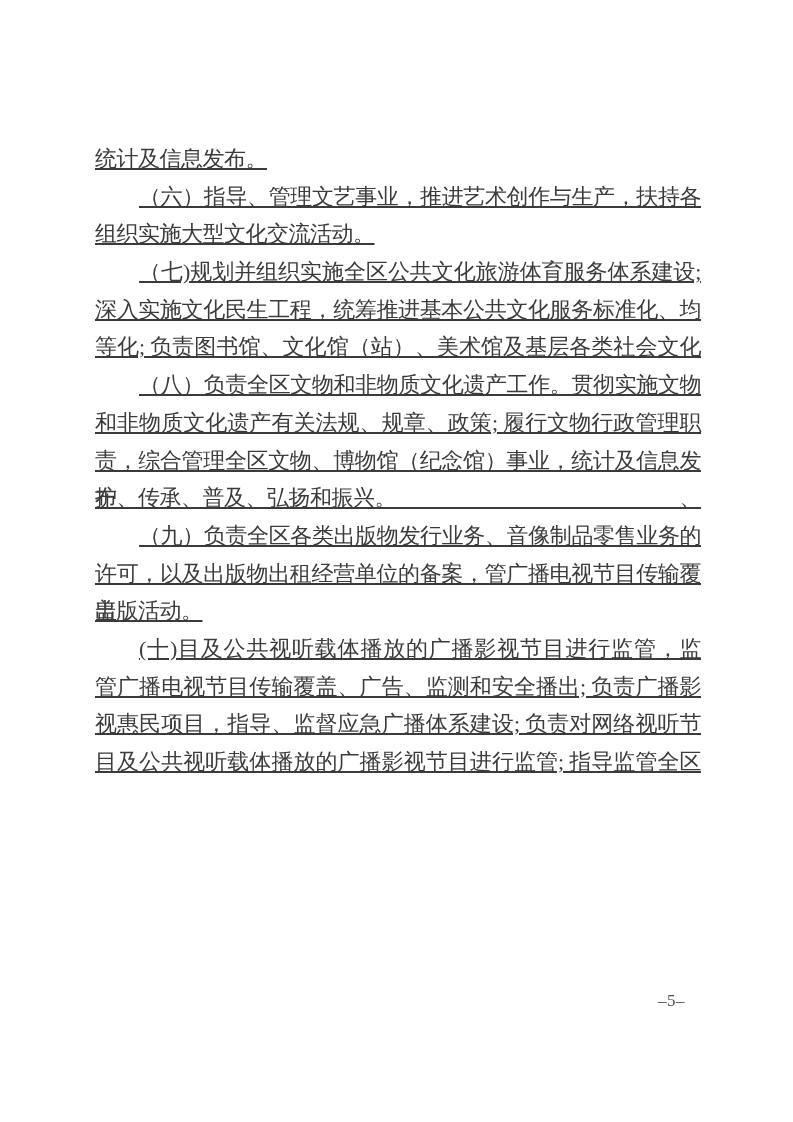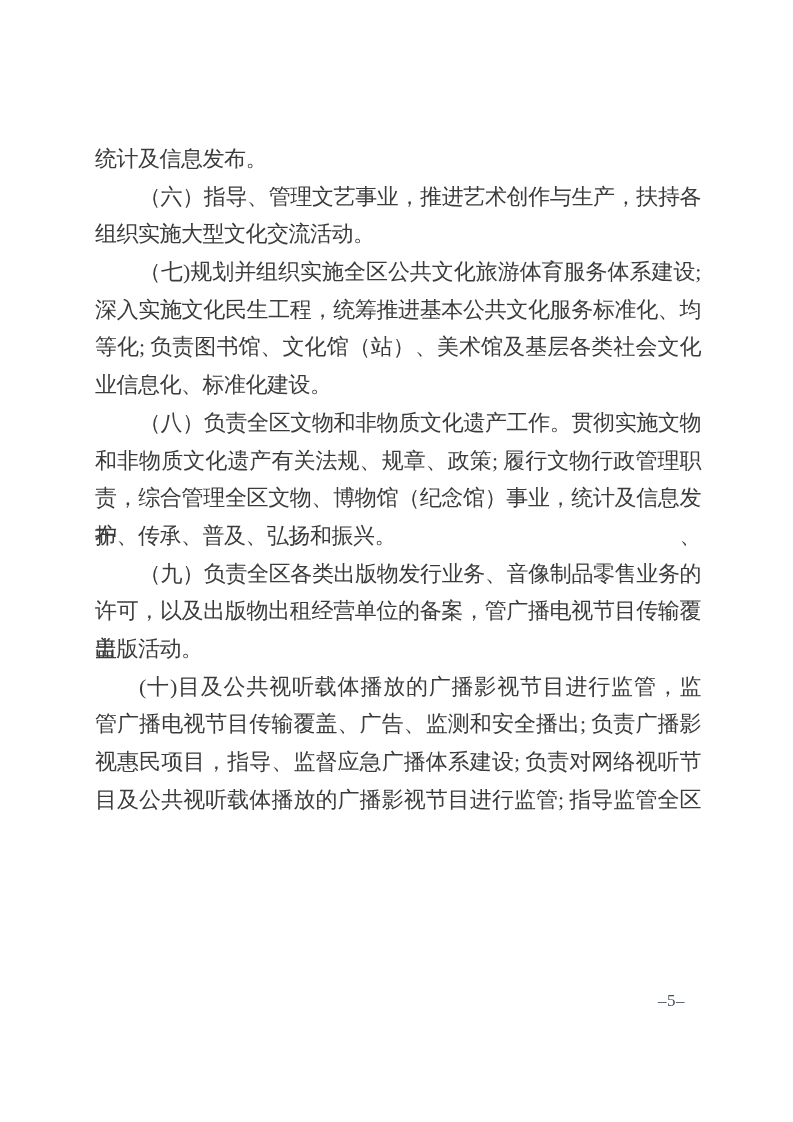--- a/index.html
+++ b/index.html
@@ -32,20 +32,21 @@
     font-size: 22px;
     height: 37.7px;
     line-height: 37.7px;
     letter-spacing: -0.5px;
     white-space: normal;
     text-align: justify;
     text-align-last: justify;
     -moz-text-align-last: justify;
     text-justify: inter-ideograph;
     overflow: visible;
+    text-decoration: underline;
   }
   .line.para-end {
     text-align-last: left;
     -moz-text-align-last: left;
   }
   .line.indent {
     text-indent: 44px;
   }
   .page-number {
     position: absolute;
@@ -61,21 +62,20 @@
 <body>
 
 <div class="page">
   <div class="text-block">
       <p class="line para-end">统计及信息发布。</p>
       <p class="line indent">（六）指导、管理文艺事业，推进艺术创作与生产，扶持各</p>
       <p class="line para-end">组织实施大型文化交流活动。</p>
       <p class="line indent">（七)规划并组织实施全区公共文化旅游体育服务体系建设;</p>
       <p class="line">深入实施文化民生工程，统筹推进基本公共文化服务标准化、均</p>
       <p class="line">等化; 负责图书馆、文化馆（站）、美术馆及基层各类社会文化</p>
-      <p class="line para-end">业信息化、标准化建设。</p>
       <p class="line indent">（八）负责全区文物和非物质文化遗产工作。贯彻实施文物</p>
       <p class="line">和非物质文化遗产有关法规、规章、政策; 履行文物行政管理职</p>
       <p class="line">责，综合管理全区文物、博物馆（纪念馆）事业，统计及信息发布、</p>
       <p class="line para-end">护、传承、普及、弘扬和振兴。</p>
       <p class="line indent">（九）负责全区各类出版物发行业务、音像制品零售业务的</p>
       <p class="line">许可，以及出版物出租经营单位的备案，管广播电视节目传输覆盖</p>
       <p class="line para-end">出版活动。</p>
       <p class="line indent">(十)目及公共视听载体播放的广播影视节目进行监管，监</p>
       <p class="line">管广播电视节目传输覆盖、广告、监测和安全播出; 负责广播影</p>
       <p class="line">视惠民项目，指导、监督应急广播体系建设; 负责对网络视听节</p>

